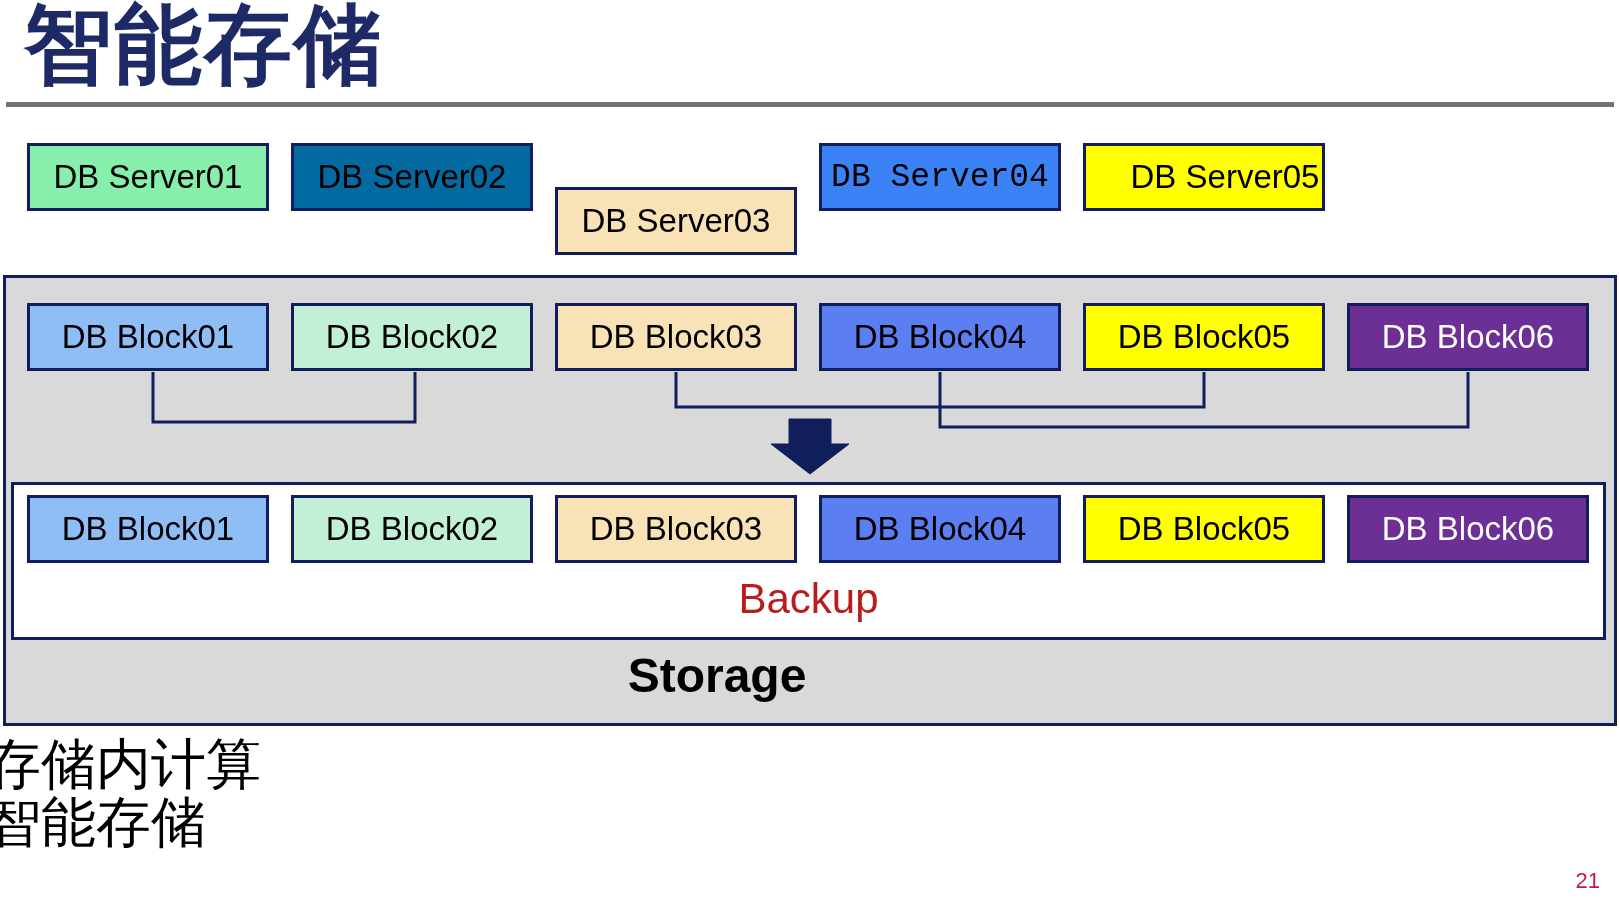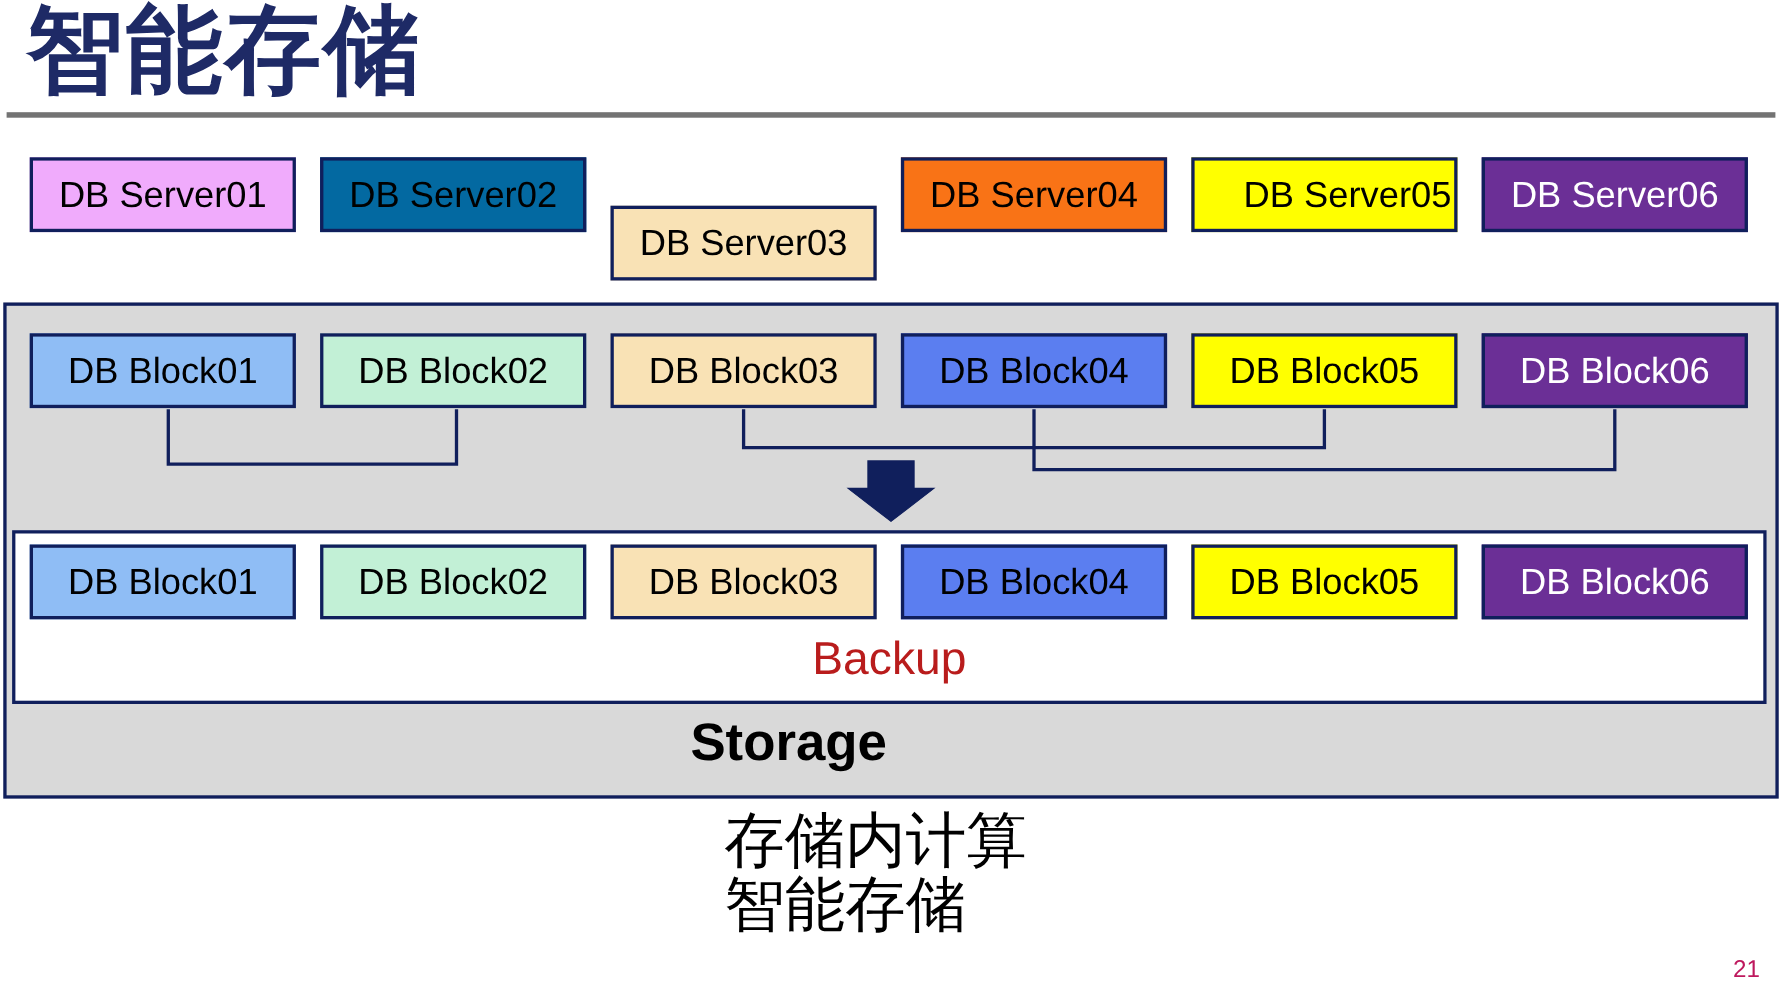--- a/index.html
+++ b/index.html
@@ -62,47 +62,46 @@
     position:absolute;left:3px;top:648px;width:1428px;
     text-align:center;font-size:48px;font-weight:700;color:#000;
   }
   .connectors{
     position:absolute;left:0;top:0;width:1620px;height:910px;
     color:var(--navy);
     pointer-events:none;
   }
   .caption{
     position:absolute;left:0;top:736px;width:1620px;
-    display:flex;justify-content:center;
+    display:flex;
   }
   .caption-inner{
     text-align:left;font-size:55px;line-height:1.05;color:#000;
     transform:translateX(-14px);
     white-space:nowrap;
   }
   .page-number{
     position:absolute;right:20px;top:868px;
     font-size:22px;color:#be185d;
   }
 </style>
 </head>
 <body>
 
 <div id="page">
 
   <div class="title">智能存储</div>
   <div class="rule"></div>
 
   <div class="row row-servers">
-    <div class="box" style="background-color: #f0abfc; color: rgb(0, 0, 0);">DB Server01</div>
+    <div class="box" style="background-color: #86efac; color: rgb(0, 0, 0);">DB Server01</div>
     <div class="box" style="background-color: #0369a1; color: rgb(0, 0, 0);">DB Server02</div>
     <div class="box" style="background-color: rgb(249, 226, 181); color: rgb(0, 0, 0); margin-top: 44px;">DB Server03</div>
-    <div class="box" style="background-color: #f97316; color: rgb(0, 0, 0);">DB Server04</div>
+    <div class="box" style="background-color: #3b82f6; color: rgb(0, 0, 0); font-family: Liberation Mono, monospace;">DB Server04</div>
     <div class="box" style="background-color: rgb(255, 255, 0); color: rgb(0, 0, 0); padding-left: 42px;">DB Server05</div>
-    <div class="box" style="background-color: rgb(107, 47, 150); color: rgb(255, 255, 255);">DB Server06</div>
   </div>
 
   <div class="gray-container" style="background-color: rgb(217, 217, 217);"></div>
 
   <div class="white-box"></div>
 
   <div class="row row-blocks-top">
     <div class="box" style="background-color: rgb(143, 189, 245); color: rgb(0, 0, 0);">DB Block01</div>
     <div class="box" style="background-color: rgb(194, 240, 214); color: rgb(0, 0, 0);">DB Block02</div>
     <div class="box" style="background-color: rgb(249, 226, 181); color: rgb(0, 0, 0);">DB Block03</div>

